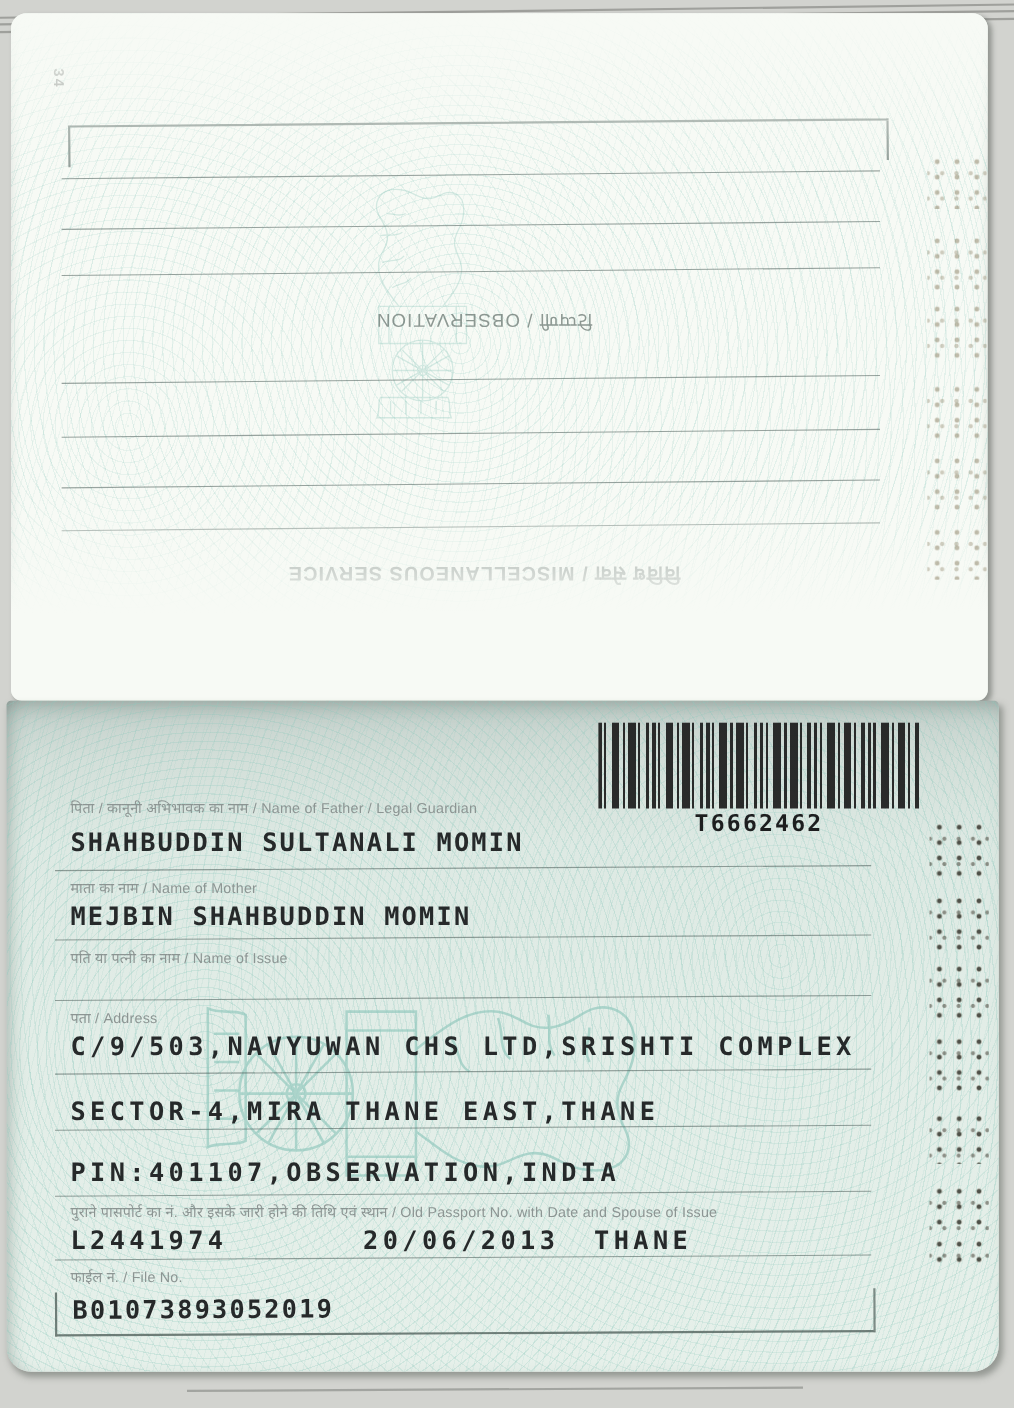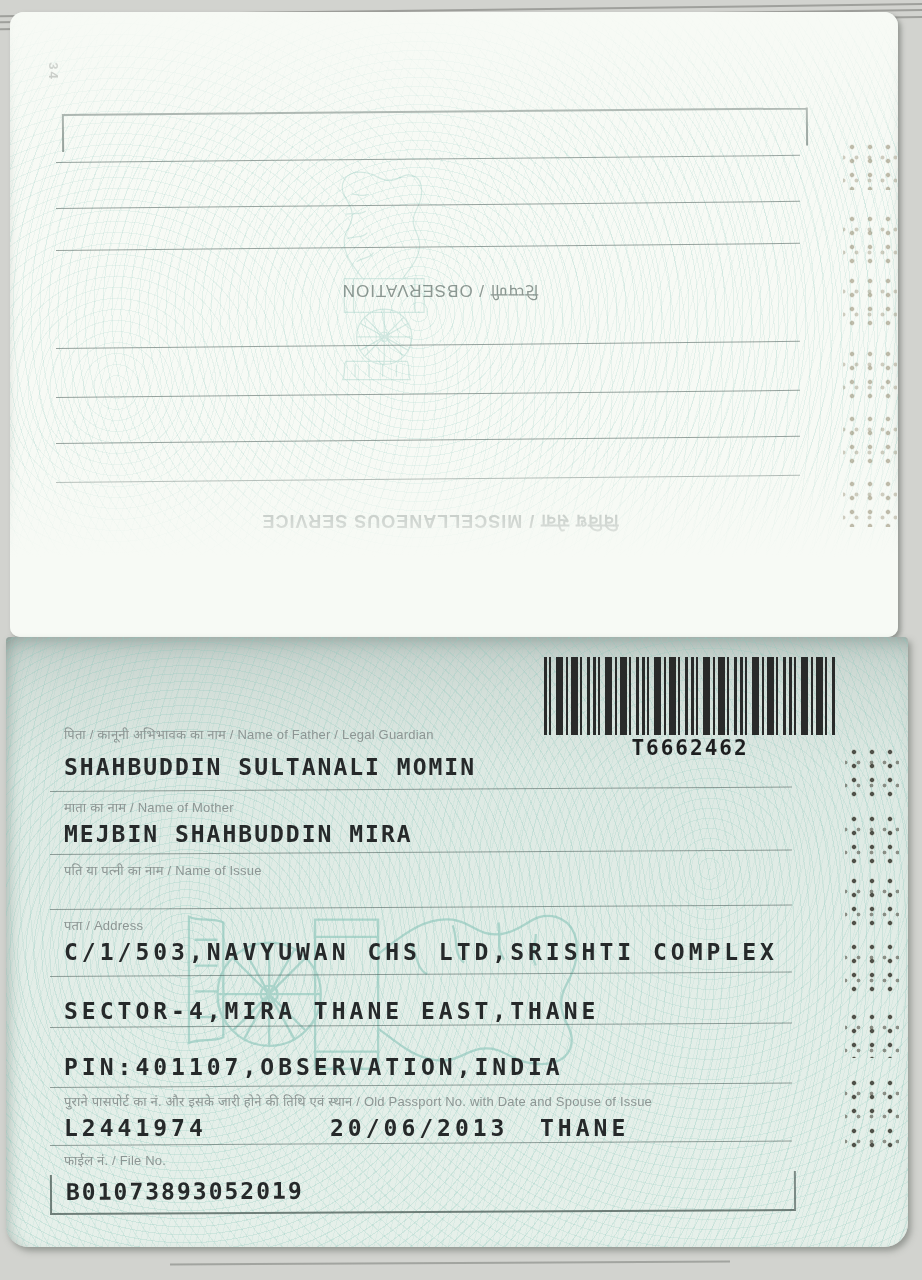--- a/index.html
+++ b/index.html
@@ -197,29 +197,29 @@
     </svg>
 
     <div class="barcode"></div>
     <div class="barcode-value">T6662462</div>
 
     <div class="field-label" style="top:88px">पिता / कानूनी अभिभावक का नाम / Name of Father / Legal Guardian</div>
     <div class="mono-value" style="top:117px">SHAHBUDDIN SULTANALI MOMIN</div>
     <div class="brule" style="top:154px"></div>
 
     <div class="field-label" style="top:161px">माता का नाम / Name of Mother</div>
-    <div class="mono-value" style="top:184px">MEJBIN SHAHBUDDIN MIRA</div>
+    <div class="mono-value" style="top:184px">MEJBIN SHAHBUDDIN MOMIN</div>
     <div class="brule" style="top:217px"></div>
 
     <div class="field-label" style="top:224px">पति या पत्नी का नाम / Name of Issue</div>
     <div class="mono-value" style="top:244px"></div>
     <div class="brule" style="top:272px"></div>
 
     <div class="field-label" style="top:279px">पता / Address</div>
-    <div class="mono-value wide" style="top:302px">C/1/503,NAVYUWAN CHS LTD,SRISHTI COMPLEX</div>
+    <div class="mono-value wide" style="top:302px">C/9/503,NAVYUWAN CHS LTD,SRISHTI COMPLEX</div>
     <div class="brule" style="top:339px"></div>
     <div class="mono-value wide" style="top:361px">SECTOR-4,MIRA THANE EAST,THANE</div>
     <div class="brule" style="top:390px"></div>
     <div class="mono-value wide" style="top:417px">PIN:401107,OBSERVATION,INDIA</div>
     <div class="brule" style="top:450px"></div>
 
     <div class="field-label small" style="top:455px">पुराने पासपोर्ट का नं. और इसके जारी होने की तिथि एवं स्थान / Old Passport No. with Date and Spouse of Issue</div>
     <div class="mono-value wide" style="top:478px">L2441974</div>
     <div class="mono-value wide" style="top:478px;left:324px">20/06/2013</div>
     <div class="mono-value wide" style="top:478px;left:534px">THANE</div>

